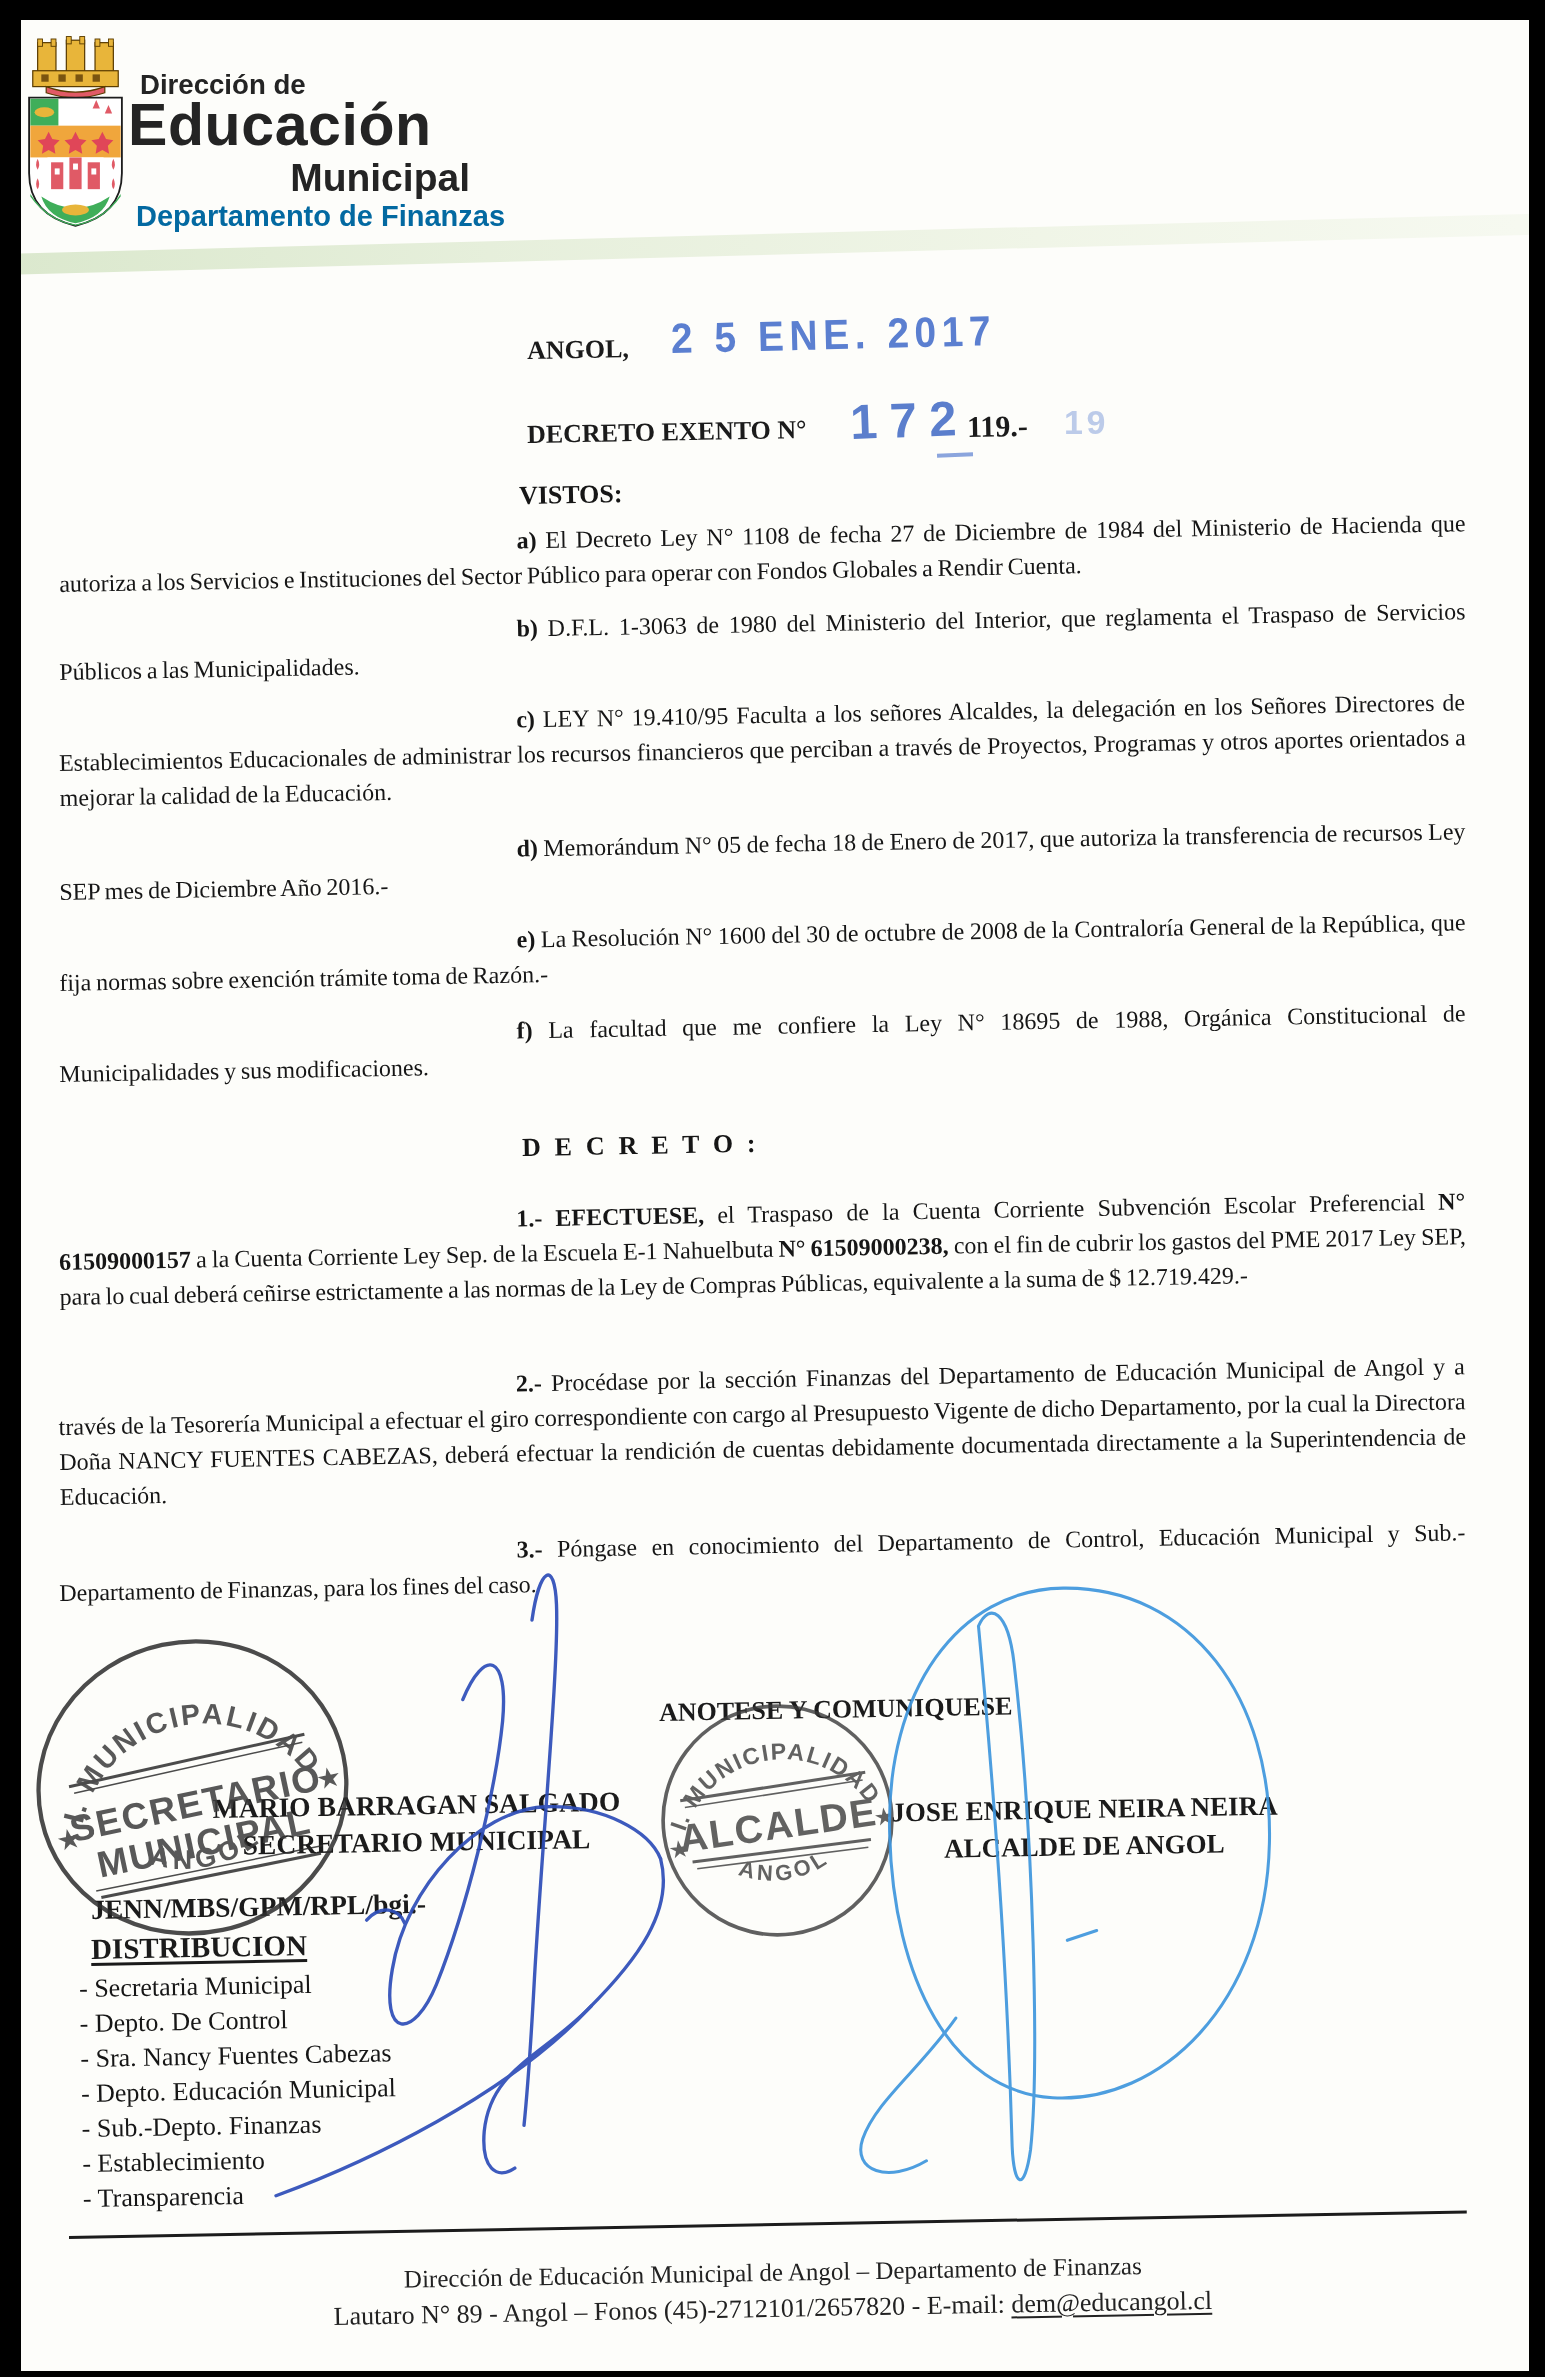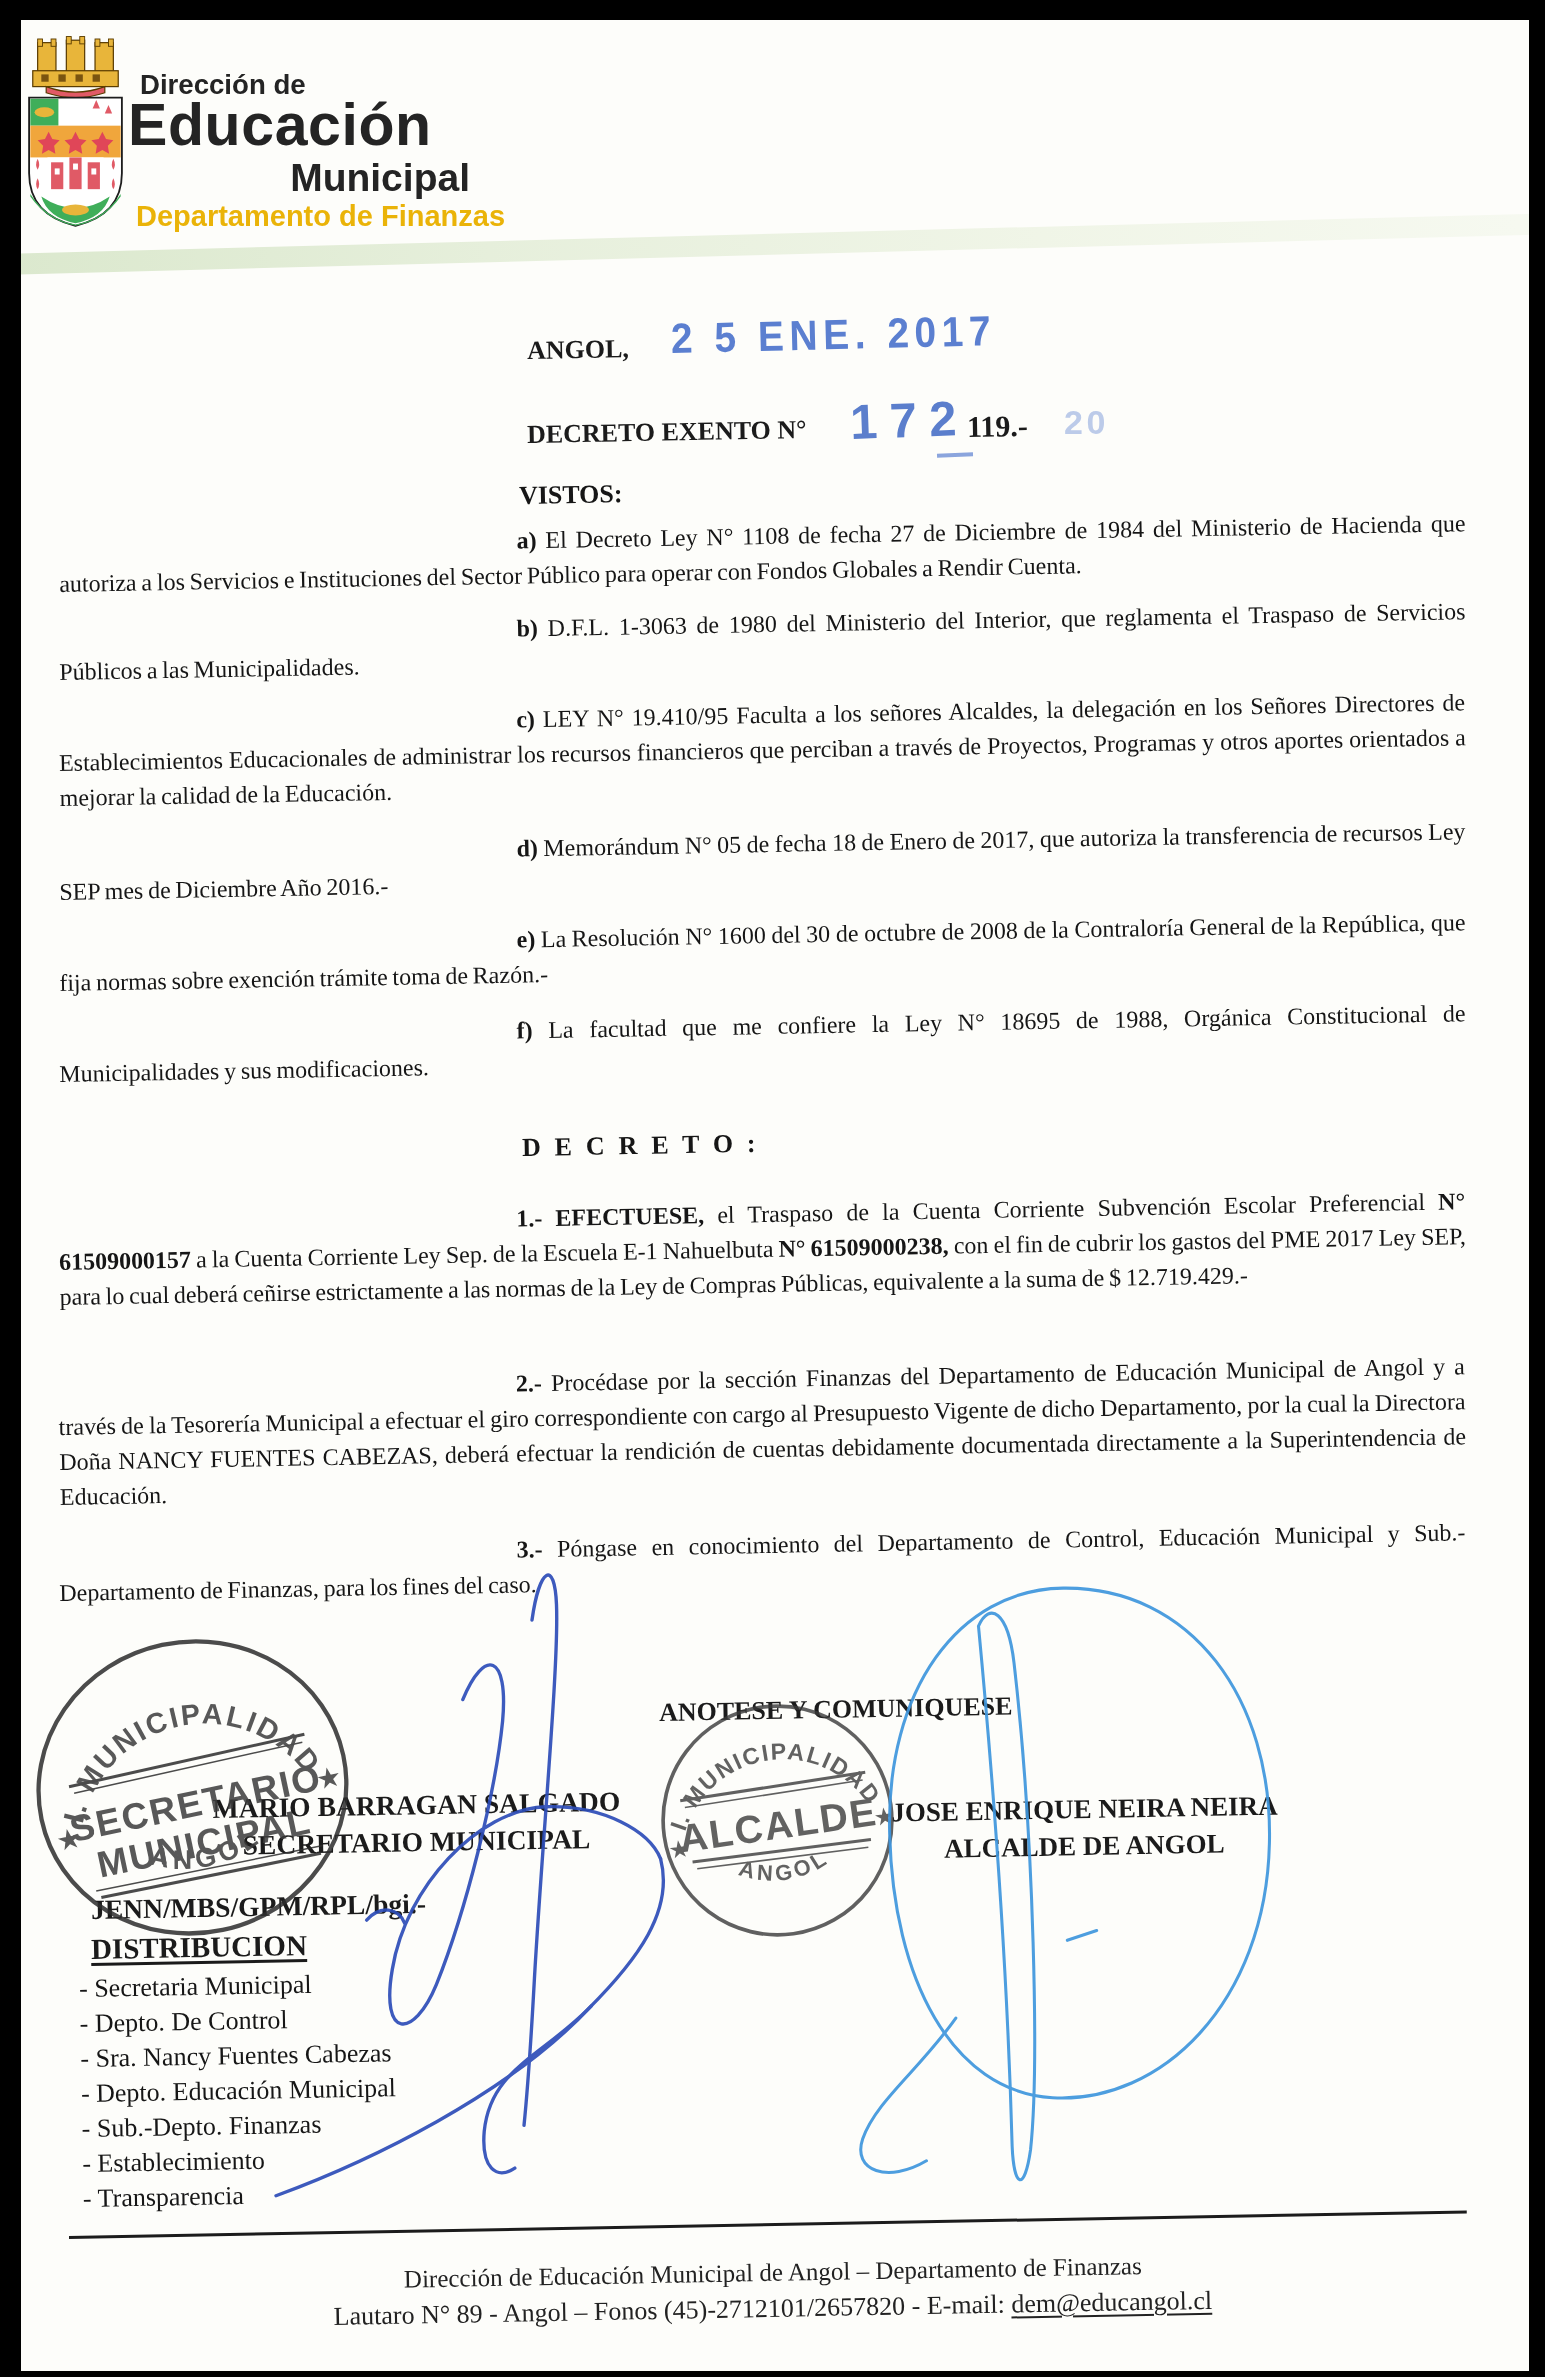--- a/index.html
+++ b/index.html
@@ -10,21 +10,21 @@
   .abs{position:absolute;}
   .tilt{transform:rotate(-1.05deg);transform-origin:0 50%;}
   .sans{font-family:"Liberation Sans", sans-serif;}
   .serif{font-family:"Liberation Serif", serif;}
   .ink{color:#1b1b1b;}
   .b{font-weight:bold;}
   
   .hdr-small{left:140px;top:69px;font-size:27.6px;font-weight:bold;color:#242424;letter-spacing:0px;}
   .hdr-big{left:128px;top:91px;font-size:59px;font-weight:bold;color:#242424;letter-spacing:0.6px;}
   .hdr-mun{left:145px;top:156px;width:325px;text-align:right;font-size:39px;font-weight:bold;color:#242424;}
-  .hdr-dept{left:136px;top:200px;font-size:29px;font-weight:bold;color:#eab308;}
+  .hdr-dept{left:136px;top:200px;font-size:29px;font-weight:bold;color:#0369a1;}
   .green-band{left:0px;top:254px;width:1546px;height:21px;
       background:linear-gradient(90deg,#d9e7cb 0%,#e6efdb 35%,#f0f5e7 70%,#f6f9f0 100%);
       transform:rotate(-1.5deg);transform-origin:0 50%;opacity:.95;}
   
   .city{left:527px;top:336px;font-size:26px;font-weight:bold;}
   .date-stamp{left:671px;top:317px;font-size:39px;font-weight:bold;color:#5b7fd0;
       letter-spacing:5.5px;font-family:"Liberation Sans",sans-serif;transform:rotate(-1.4deg) scaleY(1.08);
       transform-origin:0 50%;}
   .decree-label{left:527px;top:420px;font-size:26px;font-weight:bold;}
   .decree-stamp{left:850px;top:392px;font-size:49px;font-weight:bold;color:#4e74c9;
@@ -118,21 +118,21 @@
   <div class="abs sans hdr-big">Educación</div>
   <div class="abs sans hdr-mun">Municipal</div>
   <div class="abs sans hdr-dept">Departamento de Finanzas</div>
   <div class="abs green-band"></div>
 
   <div class="abs serif ink city tilt">ANGOL,</div>
   <div class="abs date-stamp">2 5 ENE. 2017</div>
   <div class="abs serif ink decree-label tilt">DECRETO EXENTO N°</div>
   <div class="abs decree-stamp">172</div>
   <div class="abs serif ink decree-typed tilt">119.-</div>
-  <div class="abs decree-faint">20</div>
+  <div class="abs decree-faint">19</div>
   <div class="abs decree-underscore"></div>
 
   <div class="abs heading tilt" style="left:519px;top:481px;">VISTOS:</div>
   <div class="abs para tilt" style="top:532px;"><span class="b">a) </span><span>El Decreto Ley N° 1108 de fecha 27 de Diciembre de 1984 del Ministerio de Hacienda que autoriza a los Servicios e Instituciones del Sector Público para operar con Fondos Globales a Rendir Cuenta.</span></div>
   <div class="abs para tilt" style="top:620px;"><span class="b">b) </span><span>D.F.L. 1-3063 de 1980 del Ministerio del Interior, que reglamenta el Traspaso de Servicios Públicos a las Municipalidades.</span></div>
   <div class="abs para tilt" style="top:711px;"><span class="b">c) </span><span>LEY N° 19.410/95 Faculta a los señores Alcaldes, la delegación en los Señores Directores de Establecimientos Educacionales de administrar los recursos financieros que perciban a través de Proyectos, Programas y otros aportes orientados a mejorar la calidad de la Educación.</span></div>
   <div class="abs para tilt" style="top:840px;"><span class="b">d) </span><span>Memorándum N° 05 de fecha 18 de Enero de 2017, que autoriza la transferencia de recursos Ley SEP mes de Diciembre Año 2016.-</span></div>
   <div class="abs para tilt" style="top:931px;"><span class="b">e) </span><span>La Resolución N° 1600 del 30 de octubre de 2008 de la Contraloría General de la República, que fija normas sobre exención trámite toma de Razón.-</span></div>
   <div class="abs para tilt" style="top:1022px;"><span class="b">f) </span><span>La facultad que me confiere la Ley N° 18695 de 1988, Orgánica Constitucional de Municipalidades y sus modificaciones.</span></div>
 

